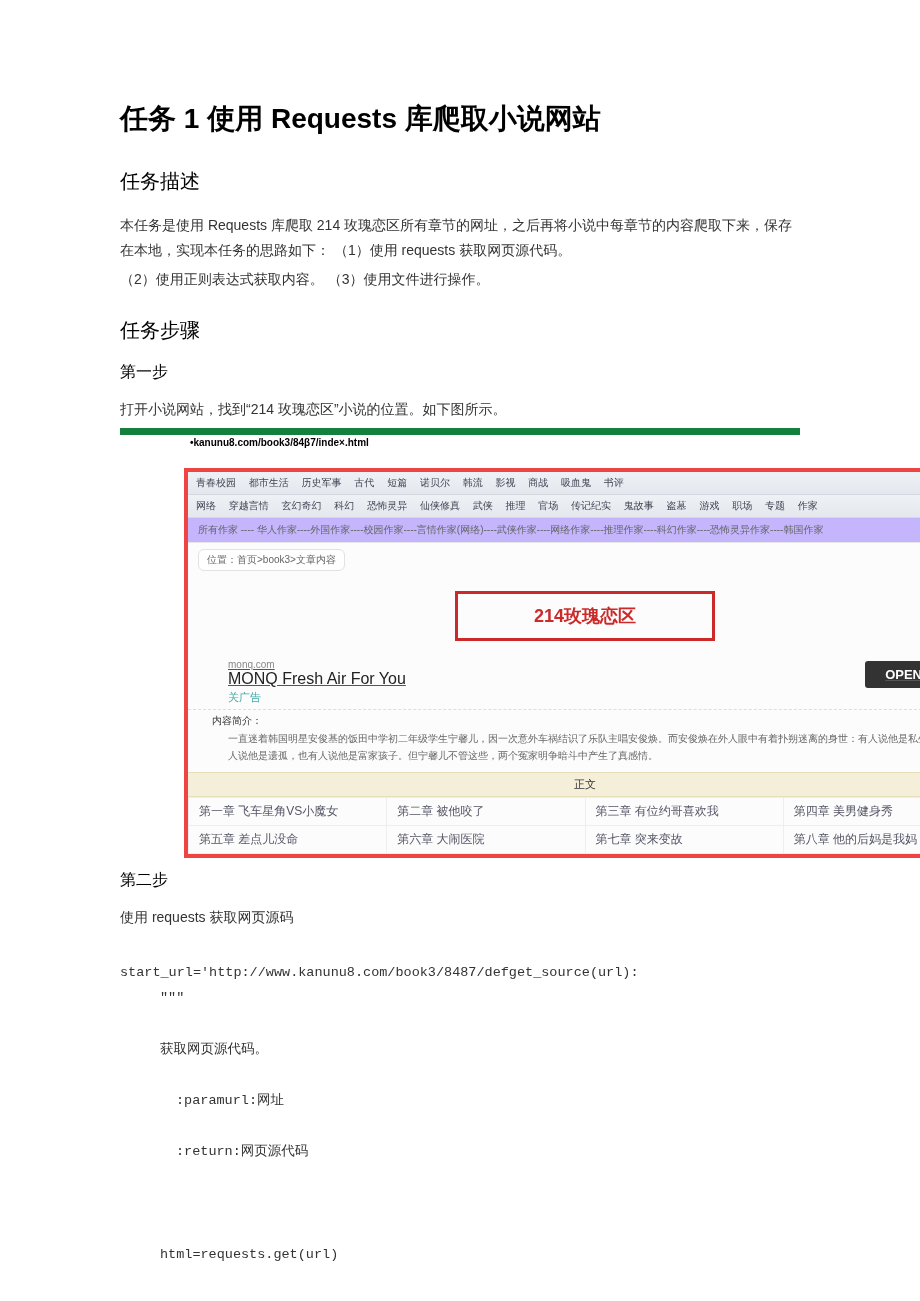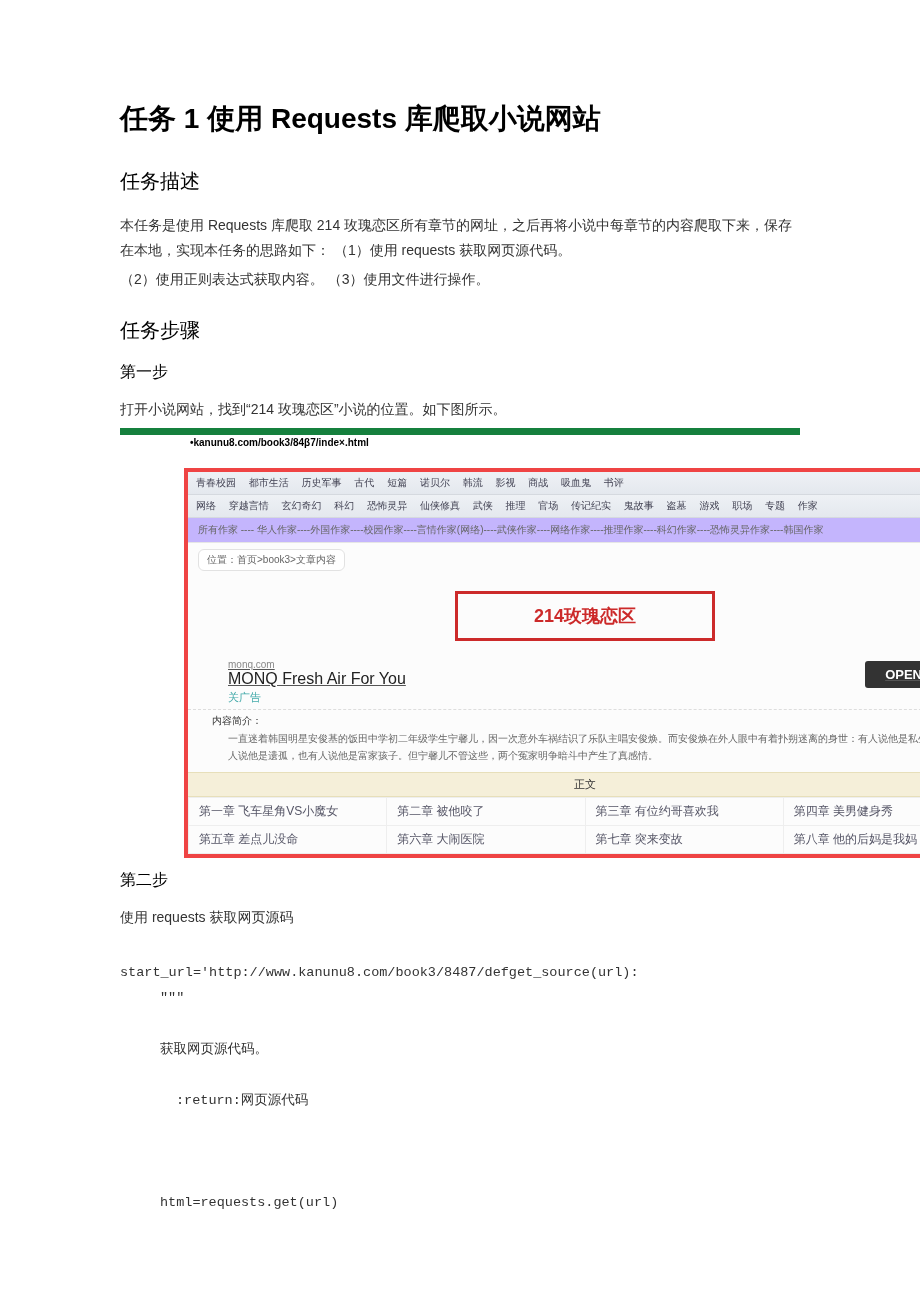--- a/index.html
+++ b/index.html
@@ -158,16 +158,17 @@
   </div>
 </div>
 
 <h3>第二步</h3>
 <p class="body-text">使用 requests 获取网页源码</p>
 
 <div class="code">
 <span>start_url='http://www.kanunu8.com/book3/8487/defget_source(url):</span>
 <span class="ind1">"""</span>
 <span class="ind1">获取网页源代码。</span>
+<span class="ind2">:paramurl:网址</span>
 <span class="ind2">:return:网页源代码</span>
 <br>
 <span class="ind1">html=requests.get(url)</span>
 </div>
 
 </body></html>

